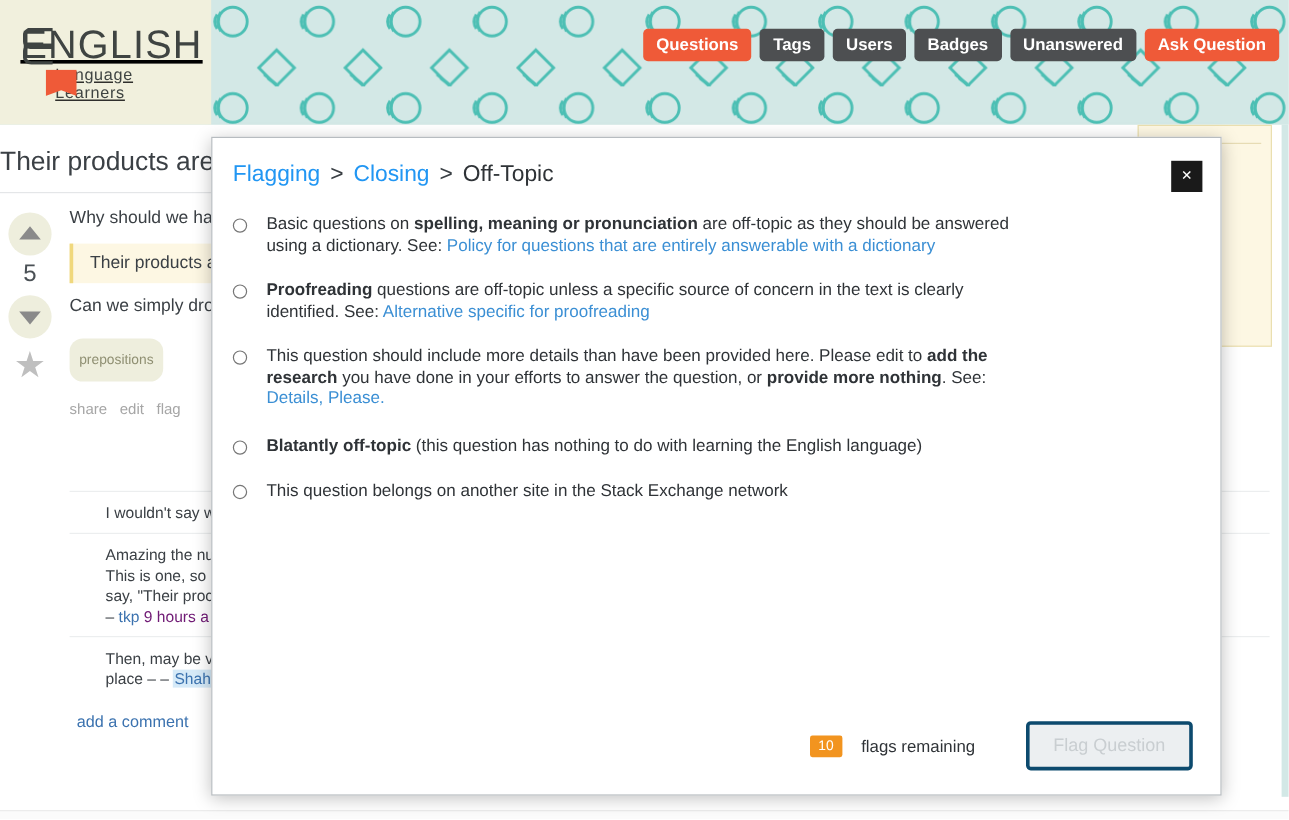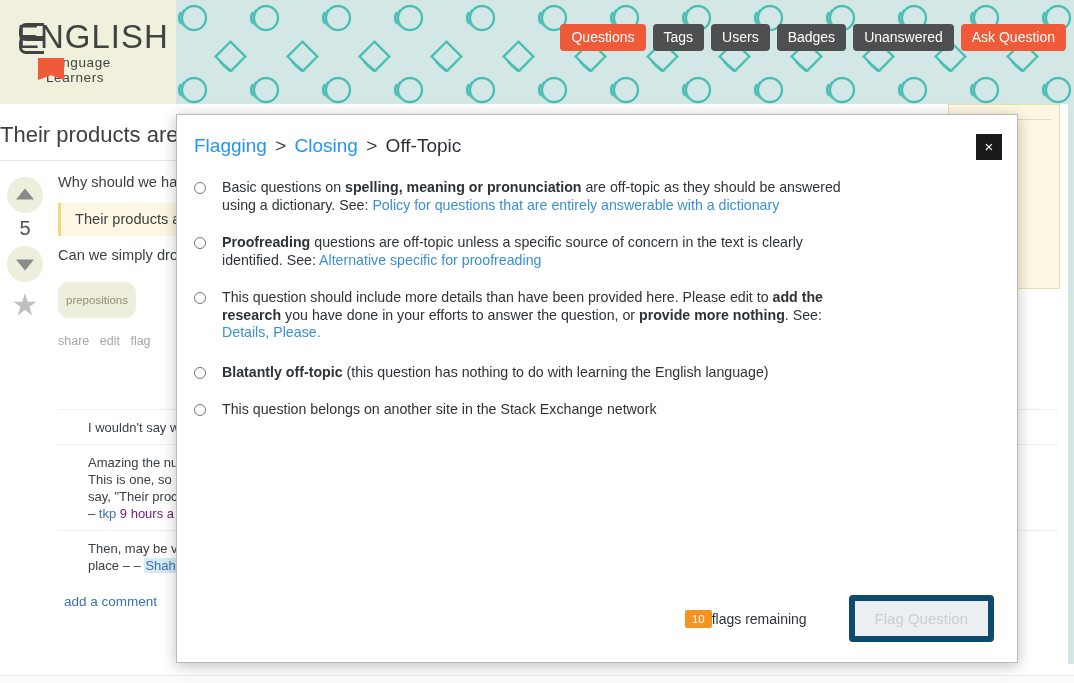--- a/index.html
+++ b/index.html
@@ -20,21 +20,21 @@
     overflow: hidden;
   }
   .logo-pane {
     position: absolute; top: 0; left: 0;
     width: 176px; height: 104px;
     background: #f1f0dd;
     z-index: 3;
   }
   .logo-wrap {
     position: absolute; left: 16px; top: 22px;
-    width: 150px; height: 60px;
+    width: 150px; height: 60px; text-decoration: underline;
   }
   .logo-top {
     display: flex; align-items: center;
     font-size: 34px; letter-spacing: 0.5px;
     color: #3f4442; font-weight: 400;
     font-family: "Liberation Sans", sans-serif;
   }
   .logo-e {
     display: inline-block; width: 26px; height: 30px;
     margin-right: 1px; position: relative;
@@ -68,21 +68,21 @@
   .nav-buttons {
     position: absolute; top: 24px; right: 8px;
     display: flex; gap: 7px; z-index: 4;
   }
   .nav-btn {
     height: 27px; line-height: 27px;
     padding: 0 11px;
     border-radius: 4px;
     color: #ffffff; font-size: 14px;
     background: #4d4f51;
-    cursor: pointer; white-space: nowrap;
+    cursor: pointer; white-space: nowrap; font-weight: bold;
   }
   .nav-btn.accent { background: #ef5a38; }
 
   
   .content {
     position: absolute; top: 104px; left: 0;
     width: 1074px; height: 579px;
     background: #ffffff;
   }
   .right-edge-strip {
@@ -203,26 +203,26 @@
   .opt-link { color: #3b8fd4; cursor: pointer; }
 
   .modal-footer {
     position: absolute; left: 0; bottom: 20px; width: 842px;
     display: flex; align-items: center; justify-content: flex-end;
     padding-right: 25px;
   }
   .flag-count {
     display: inline-block; background: #f2941f; color: #ffffff;
     font-size: 11.5px; padding: 3px 7px; border-radius: 2px;
-    margin-right: 0;
+    margin-right: 16px;
   }
   .flag-label { font-size: 14px; color: #2f3337; margin-right: 42px; }
   .flag-btn {
     background: #eceff1; color: #c9ced1;
-    border: 6px solid #0c4a6e; border-radius: 4px;
+    border: 3px solid #0c4a6e; border-radius: 4px;
     font-size: 15px; padding: 9px 20px; cursor: default;
   }
   .bottom-band {
     position: absolute; left: 0; bottom: 0; width: 1074px; height: 8px;
     background: #fbfbfb; border-top: 1px solid #ececec;
   }
 </style>
 </head>
 <body>
 

